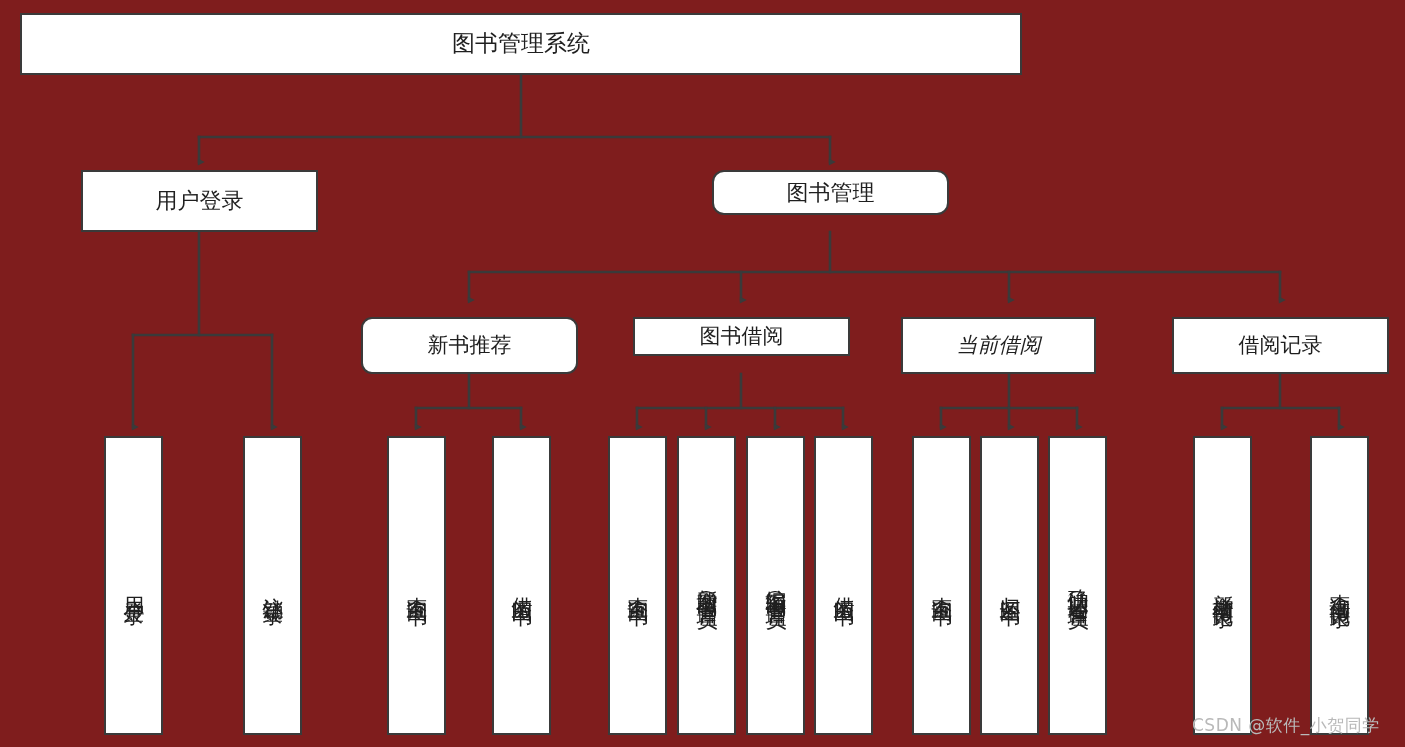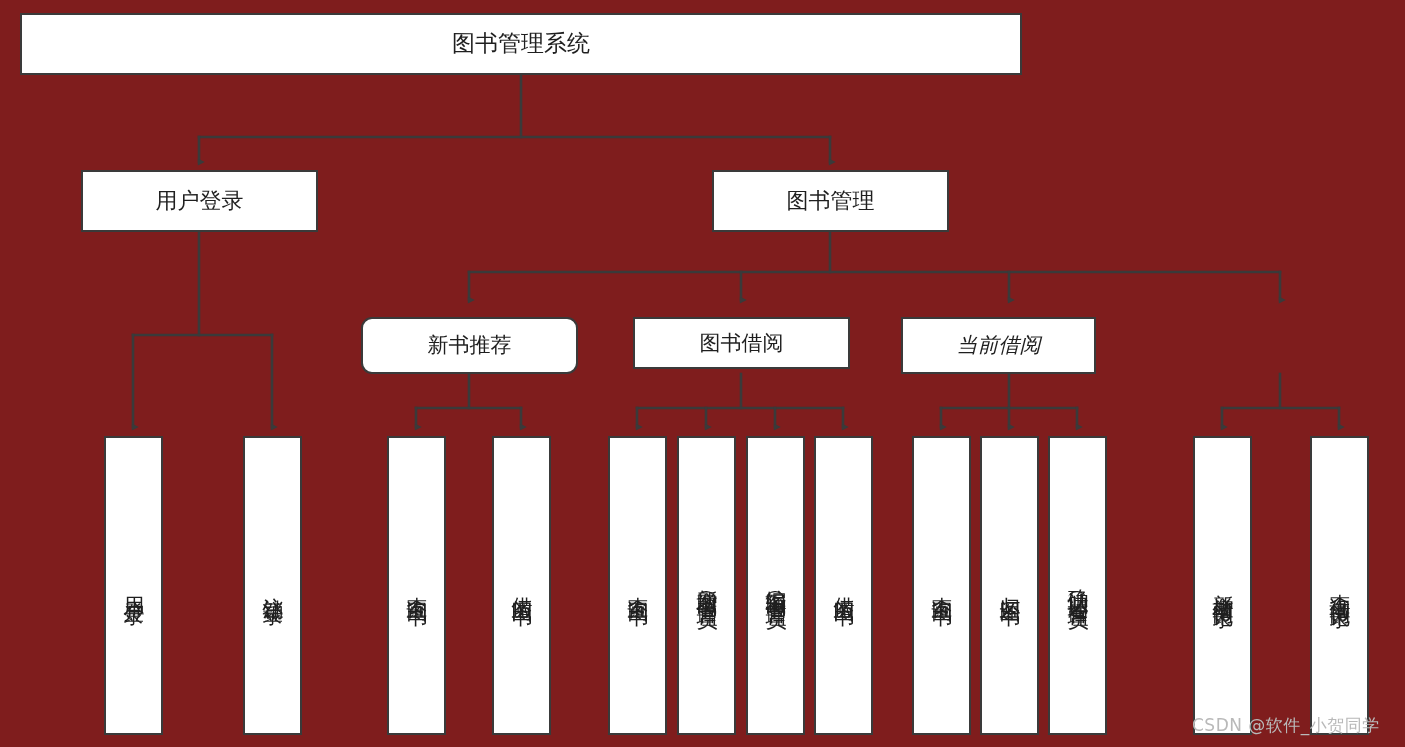--- a/index.html
+++ b/index.html
@@ -127,33 +127,36 @@
     </g>
   </svg>
 
   <div class="node root" style="left:20px; top:13px; width:1002px; height:62px;">
     <span>图书管理系统</span>
   </div>
 
   <div class="node level1" style="left:81px; top:170px; width:237px; height:62px;">
     <span>用户登录</span>
   </div>
-  <div class="node level1" style="left:712px; top:170px; width:237px; height:62px;">
+  <div class="node level1" style="left:712px; top:170px; width:237px; height:45px;border-radius:12px;">
     <span>图书管理</span>
   </div>
 
   <div class="node level2" style="left:361px; top:317px; width:217px; height:57px;border-radius:11px;">
     <span>新书推荐</span>
   </div>
-  <div class="node level2" style="left:633px; top:317px; width:217px; height:52px;">
+  <div class="node level2" style="left:633px; top:317px; width:217px; height:39px;">
     <span>图书借阅</span>
   </div>
   <div class="node level2" style="left:901px; top:317px; width:195px; height:57px;font-style:italic;">
     <span>当前借阅</span>
   </div>
+  <div class="node level2" style="left:1172px; top:317px; width:217px; height:57px;">
+    <span>借阅记录</span>
+  </div>
 
   <div class="node leaf" style="left:104px; top:436px; width:59px; height:299px;">
     <span class="vtext">用户登录</span>
   </div>
   <div class="node leaf" style="left:243px; top:436px; width:59px; height:299px;">
     <span class="vtext">注销登录</span>
   </div>
 
   <div class="node leaf" style="left:387px; top:436px; width:59px; height:299px;">
     <span class="vtext">查询图书</span>

